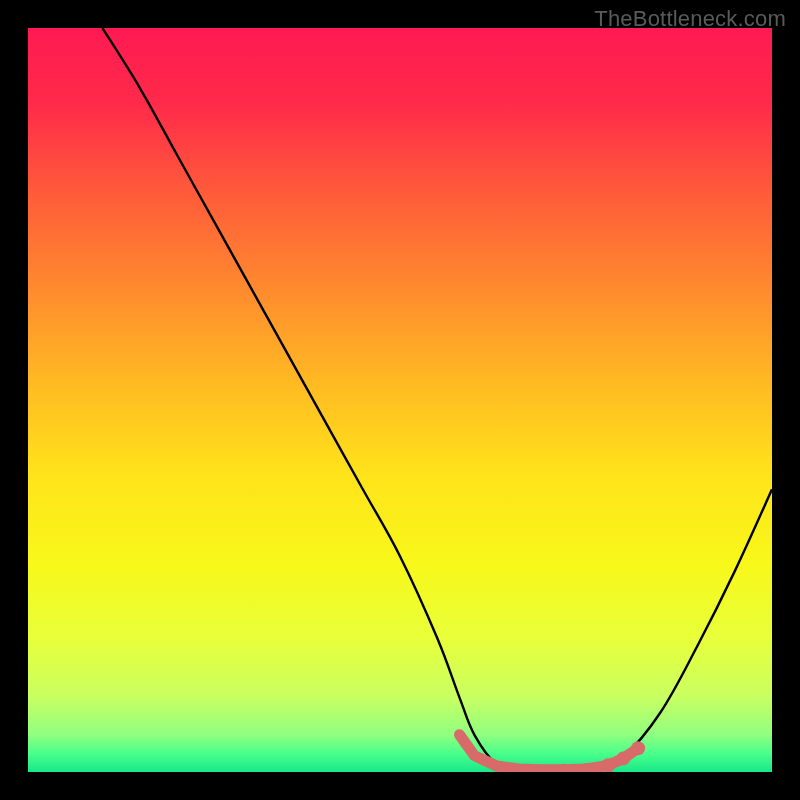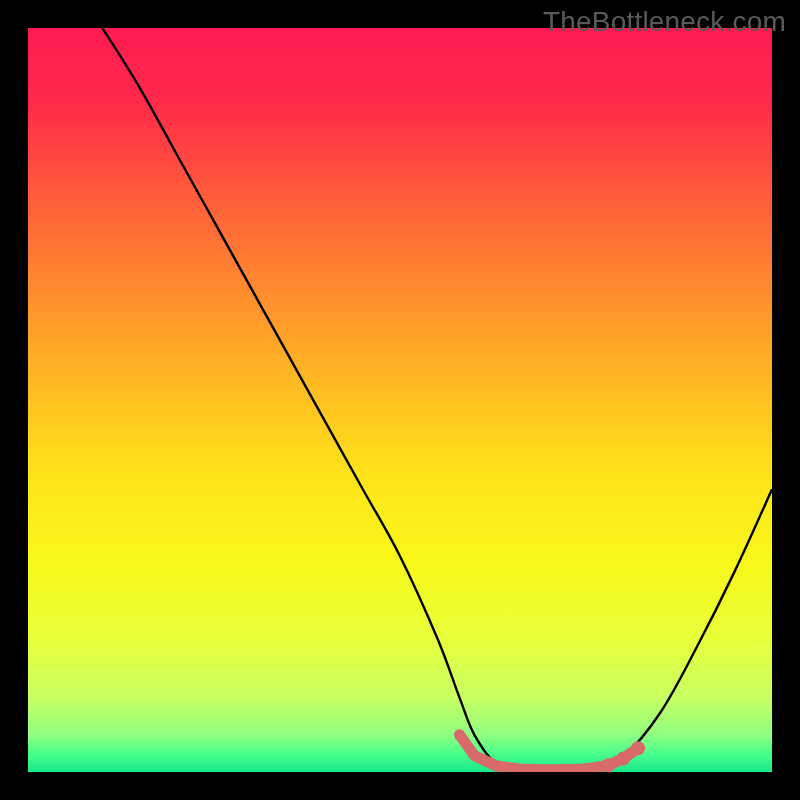--- a/index.html
+++ b/index.html
@@ -15,21 +15,21 @@
     position: relative;
     width: 800px;
     height: 800px;
     background: #000;
   }
   .watermark {
     position: absolute;
     top: 6px;
     right: 14px;
     color: #5a5a5a;
-    font-size: 28px;
+    font-size: 22px;
     font-weight: 500;
     letter-spacing: 0.2px;
     z-index: 5;
   }
   .plot-area {
     position: absolute;
     left: 28px;
     top: 28px;
     width: 744px;
     height: 744px;

